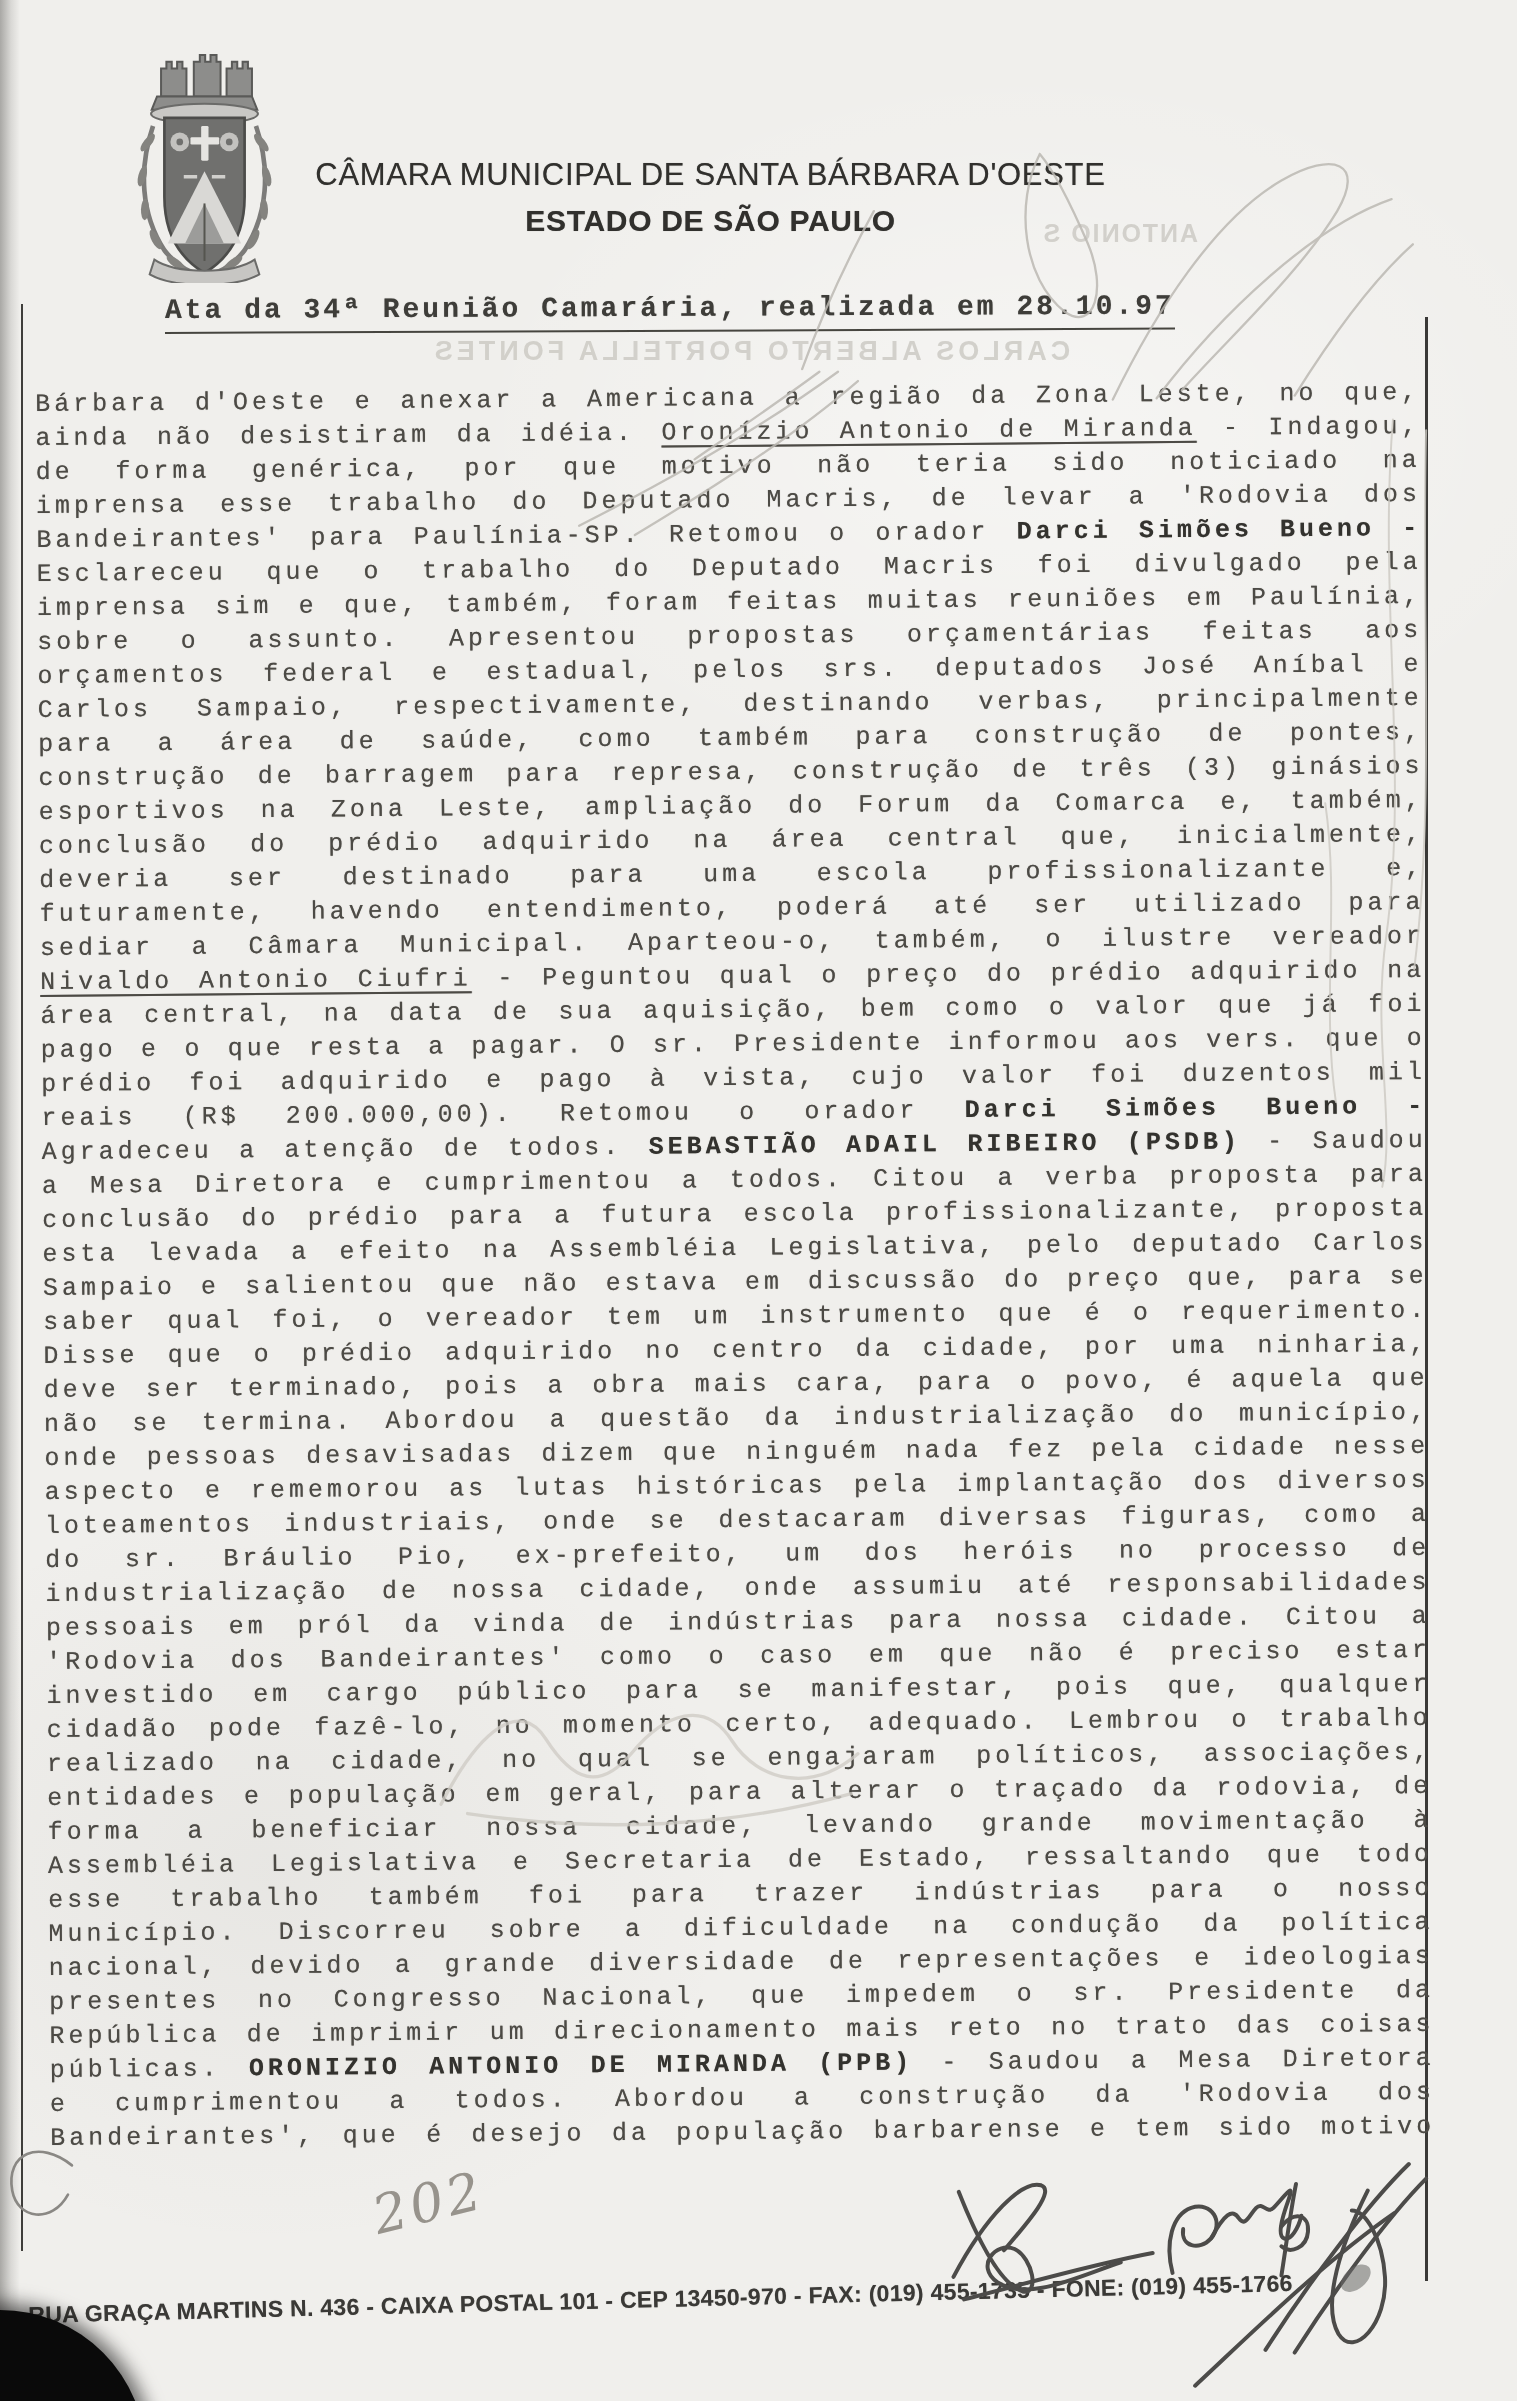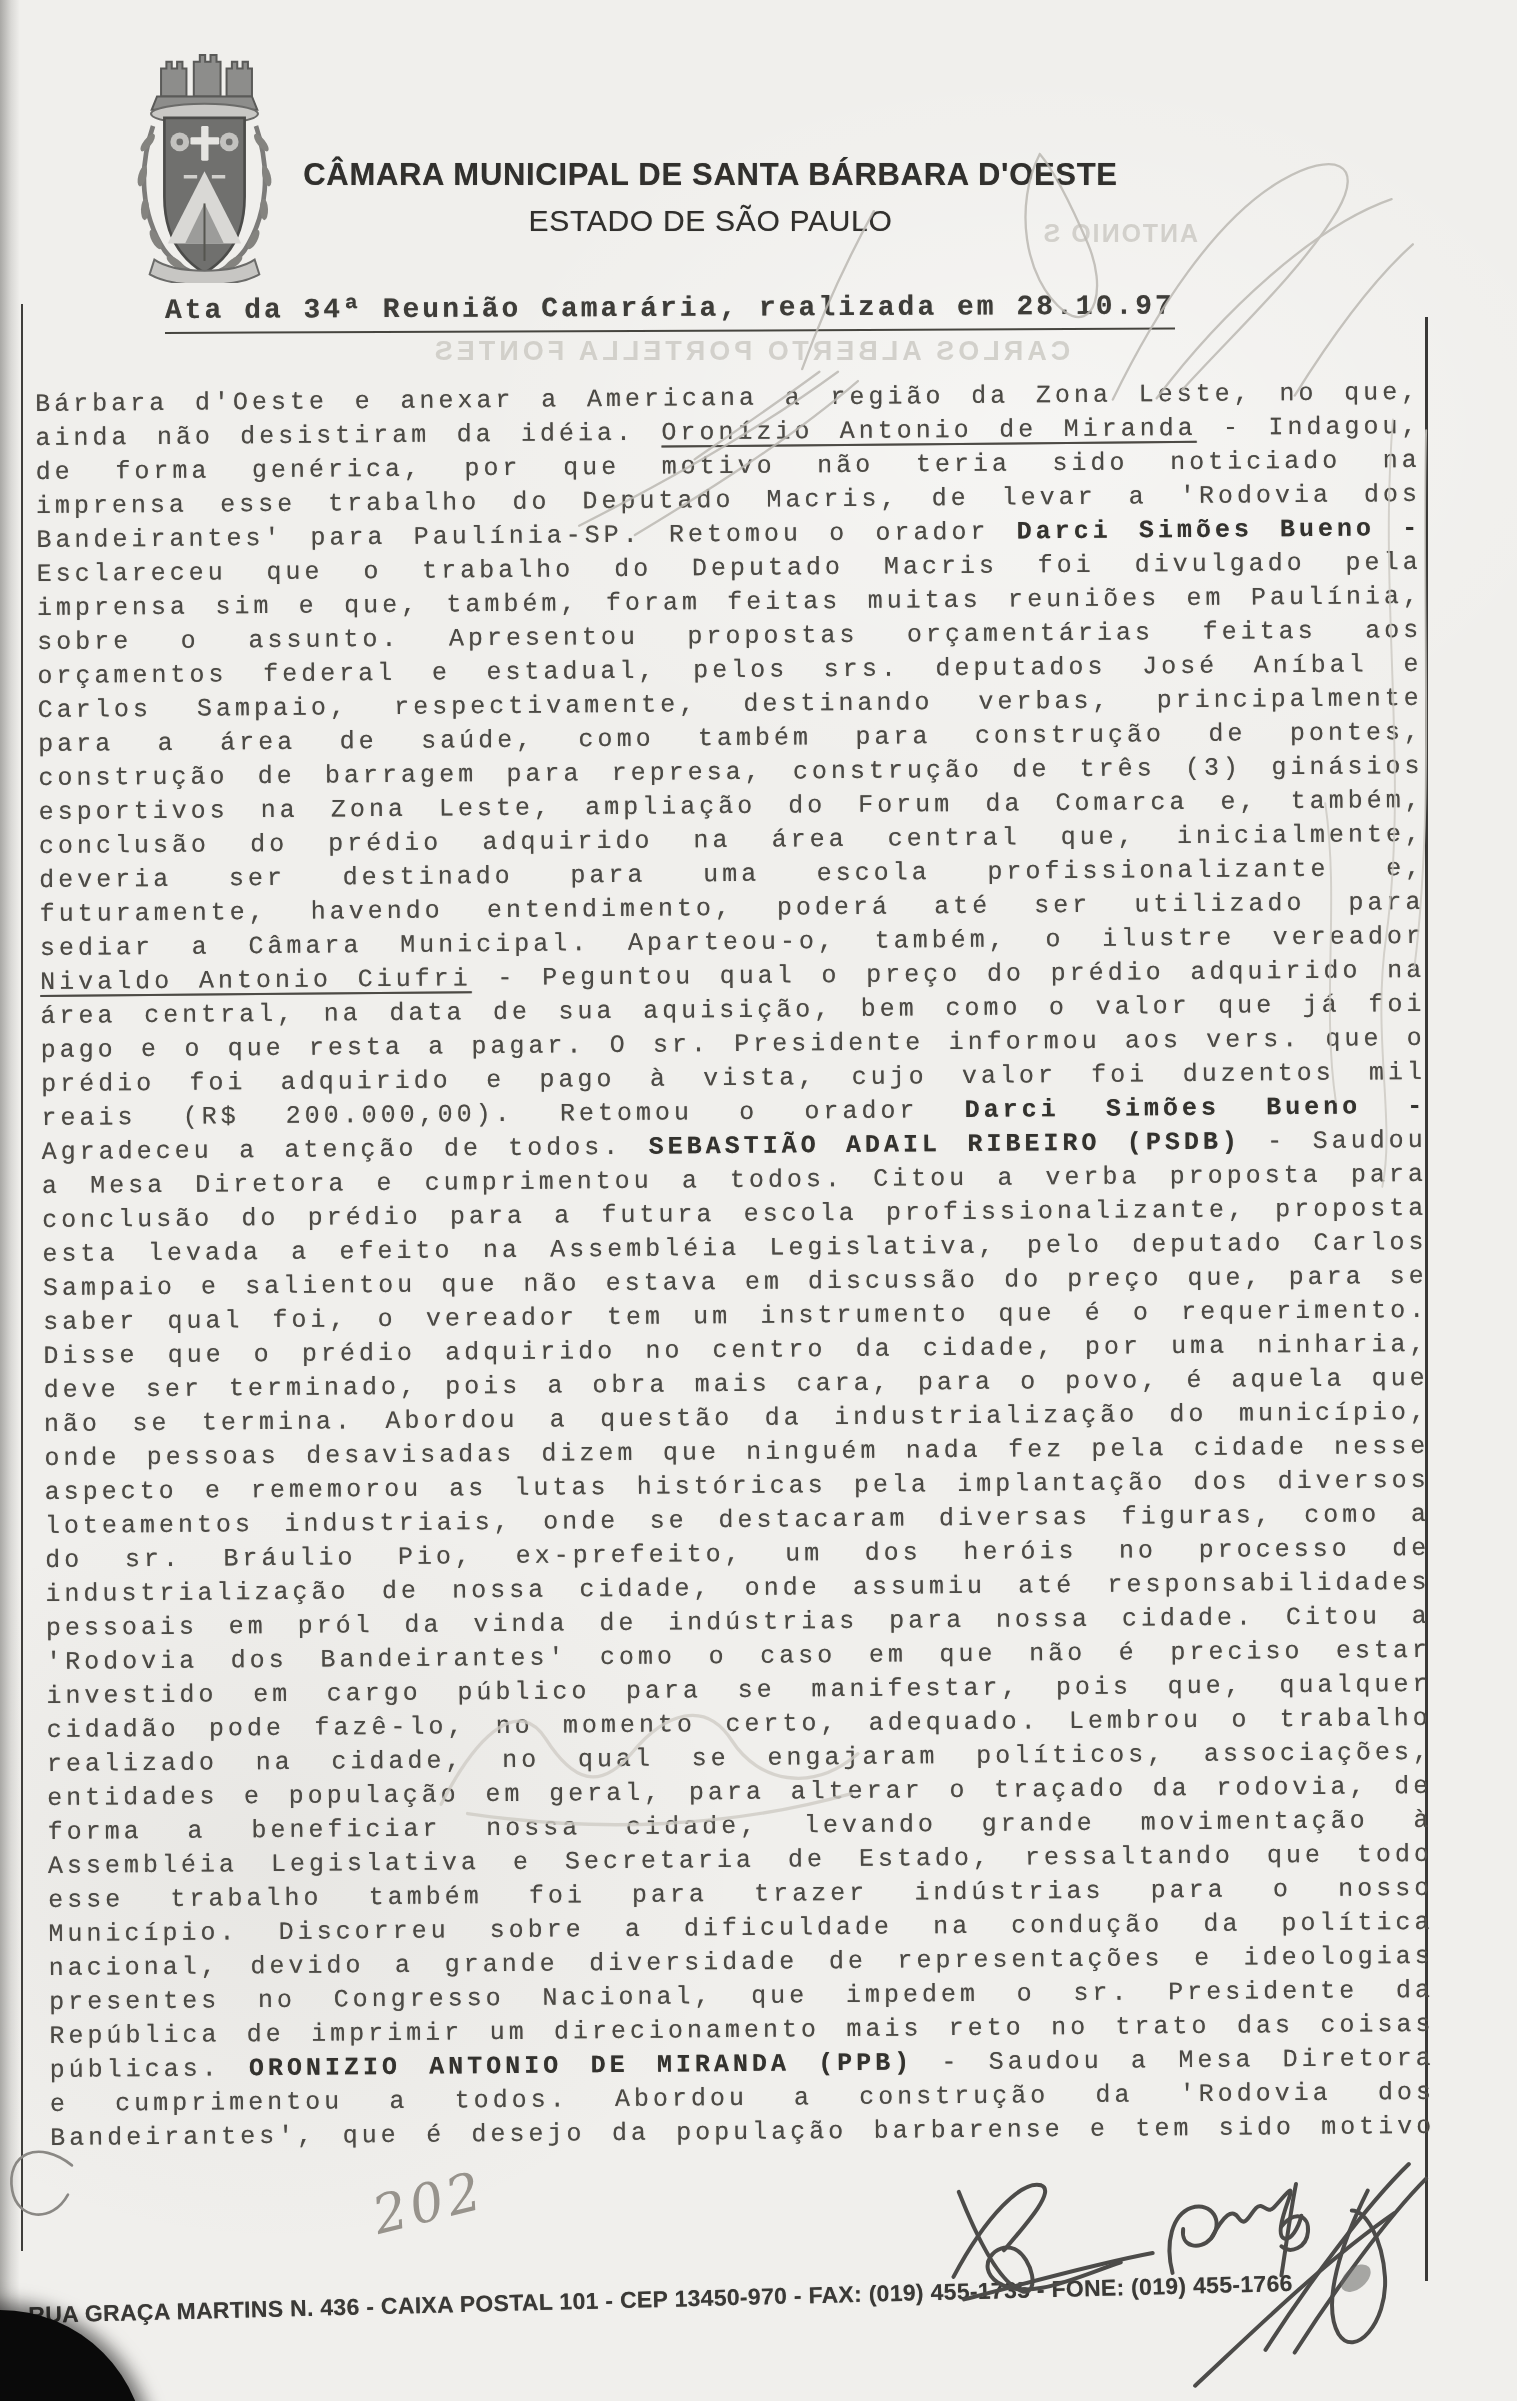--- a/index.html
+++ b/index.html
@@ -15,22 +15,22 @@
       #f0efec;
   }
   
   .edge-left{position:absolute;left:0;top:0;width:20px;height:100%;
     background:linear-gradient(90deg,#a9a8a5,#d9d8d5 55%,rgba(240,239,236,0));}
   .corner-shadow{position:absolute;left:-146px;top:2310px;width:292px;height:292px;
     border-radius:50%;background:#0a0a0a;box-shadow:0 0 17.3px 8px rgba(10,10,10,.55);}
   
   .crest{position:absolute;left:127px;top:39px;width:155px;height:244px;}
   .orgblock{position:absolute;left:302px;top:157px;width:817px;text-align:center;color:#31302d;}
-  .org1{font-size:31px;font-weight:bold;letter-spacing:0.7px;text-shadow:0 0 0.7px rgba(49,48,45,.55);}
-  .org2{font-size:30px;font-weight:normal;margin-top:10.6px;letter-spacing:0.7px;text-shadow:0 0 0.7px rgba(49,48,45,.55);}
+  .org1{font-size:31px;font-weight:normal;letter-spacing:0.7px;text-shadow:0 0 0.7px rgba(49,48,45,.55);}
+  .org2{font-size:30px;font-weight:bold;margin-top:10.6px;letter-spacing:0.7px;text-shadow:0 0 0.7px rgba(49,48,45,.55);}
   .doc-title{
     position:absolute;left:165px;top:295px;
     font-family:"Liberation Mono","DejaVu Sans Mono",monospace;
     font-weight:bold;font-size:28px;letter-spacing:3px;color:#3e3d39;
     border-bottom:2.7px solid #46453f;padding-bottom:6px;white-space:nowrap;
     transform:rotate(-0.25deg);transform-origin:left bottom;
     text-shadow:0 0 0.7px rgba(62,61,57,.5);
   }
   
   .ghost{position:absolute;transform:scaleX(-1);font-weight:bold;color:#cdcbc5;

